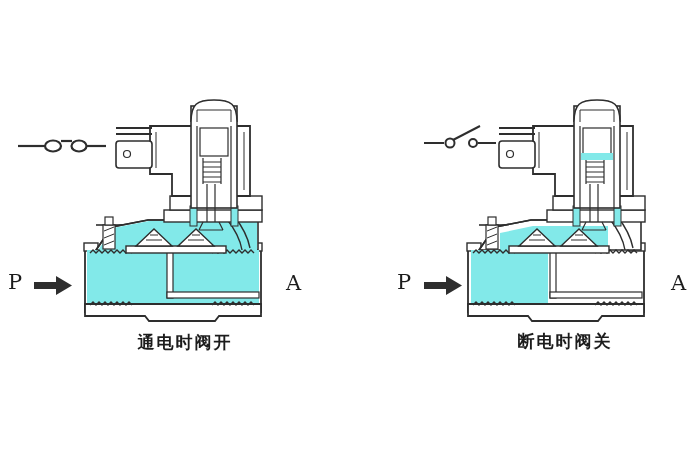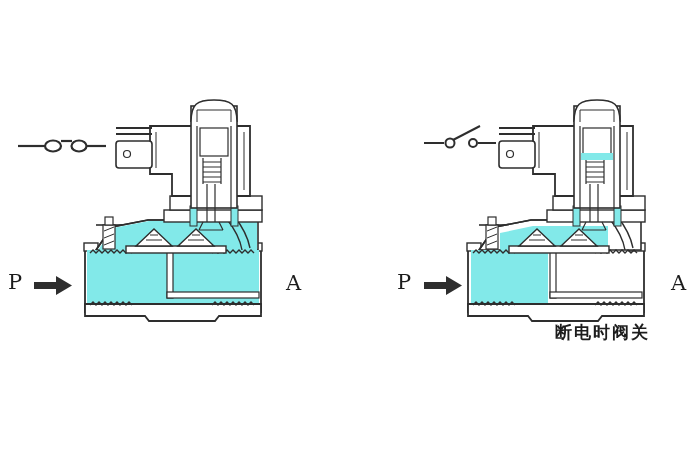--- a/index.html
+++ b/index.html
@@ -126,14 +126,15 @@
     </g>
 
     <polygon class="blk" points="424,282 446,282 446,276 462,285.5 446,295 446,289 424,289"></polygon>
   </svg>
 
   <div class="port-label" style="left:8px;top:270px;">P</div>
   <div class="port-label" style="left:286px;top:271px;">A</div>
   <div class="port-label" style="left:397px;top:270px;">P</div>
   <div class="port-label" style="left:671px;top:271px;">A</div>
 
-  <div class="caption" style="left:480px;top:321px;text-align:right;">断电时阀关</div>
+  <div class="caption" style="left:100px;top:331px;">通电时阀开</div>
+  <div class="caption" style="left:480px;top:330px;">断电时阀关</div>
 </div>
 
 </body></html>

